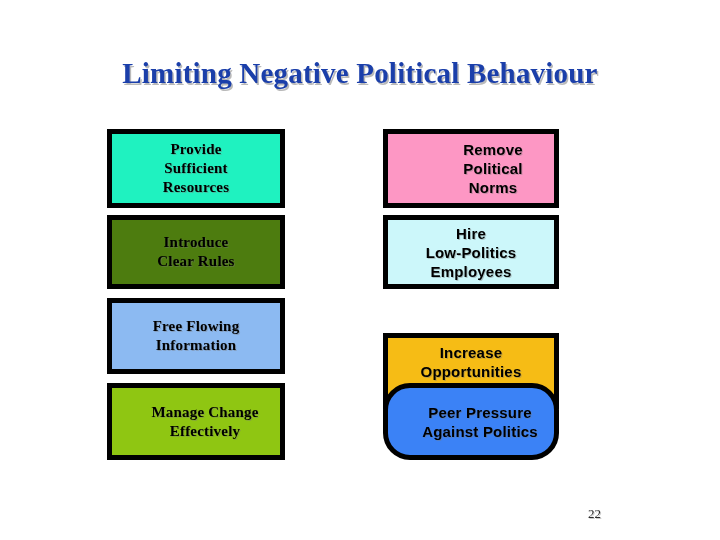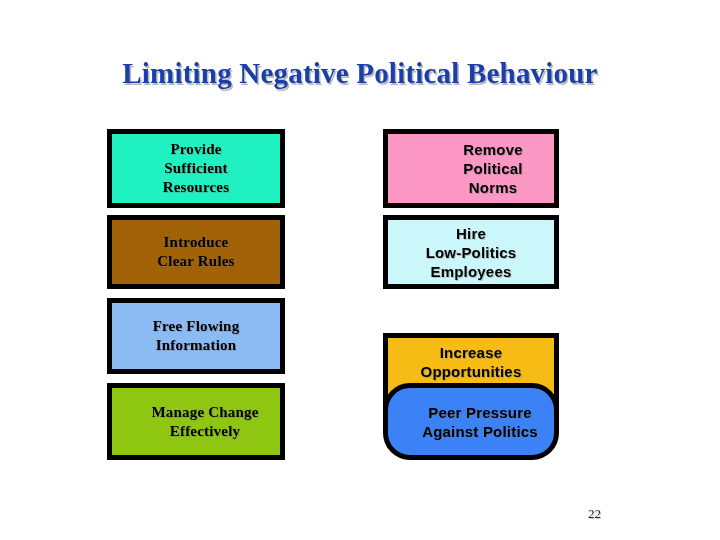--- a/index.html
+++ b/index.html
@@ -95,21 +95,21 @@
       <span class="box-label">Provide
 Sufficient
 Resources</span>
     </div>
 
     <div class="box col-2 row-1" style="background: rgb(253, 151, 196); border-color: rgb(0, 0, 0); color: rgb(0, 0, 0); padding-left: 44px;">
       <span class="box-label">Remove
 Political Norms</span>
     </div>
 
-    <div class="box col-1 row-2" style="background: #a16207; border-color: rgb(0, 0, 0); color: rgb(0, 0, 0);">
+    <div class="box col-1 row-2" style="background: #4d7c0f; border-color: rgb(0, 0, 0); color: rgb(0, 0, 0);">
       <span class="box-label">Introduce
 Clear Rules</span>
     </div>
 
     <div class="box col-2 row-2" style="background: rgb(204, 247, 250); border-color: rgb(0, 0, 0); color: rgb(0, 0, 0);">
       <span class="box-label">Hire
 Low-Politics
 Employees</span>
     </div>
 

